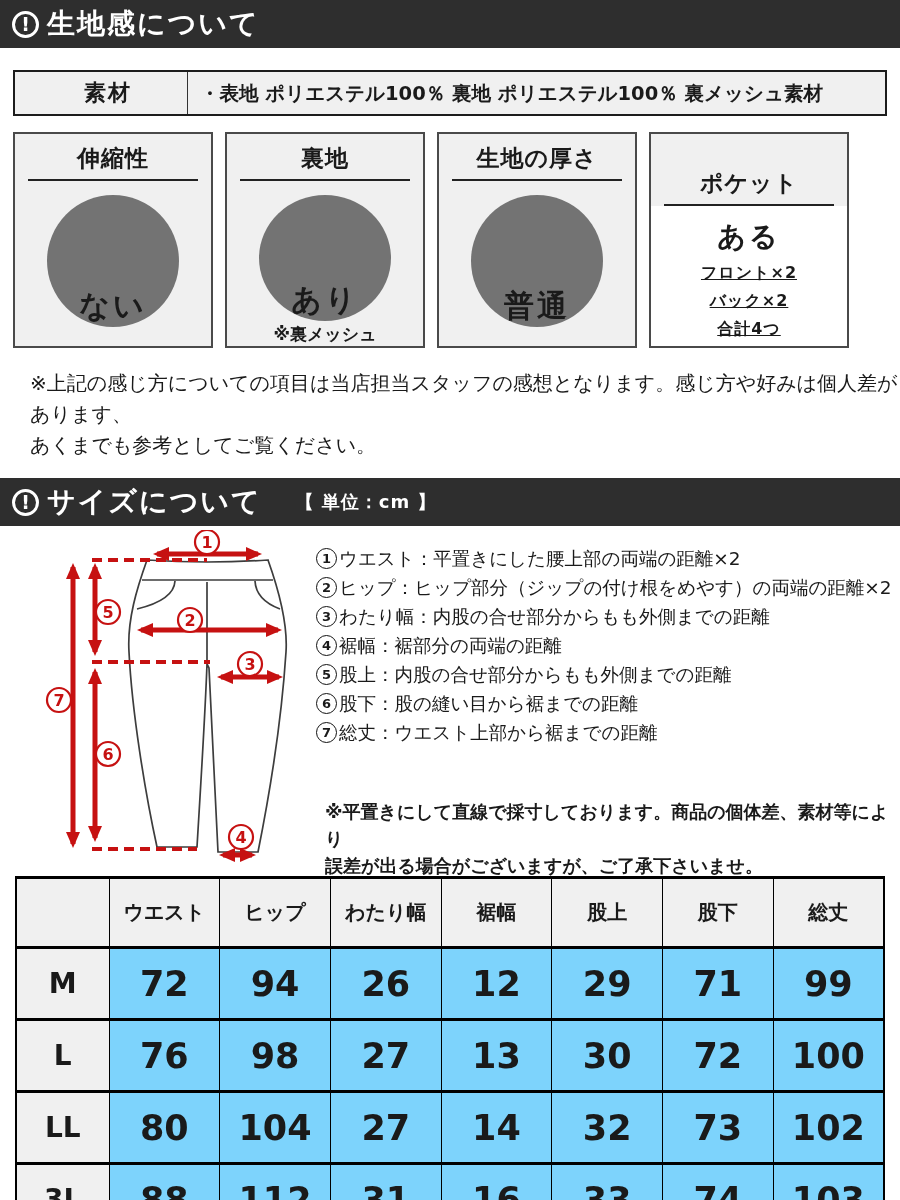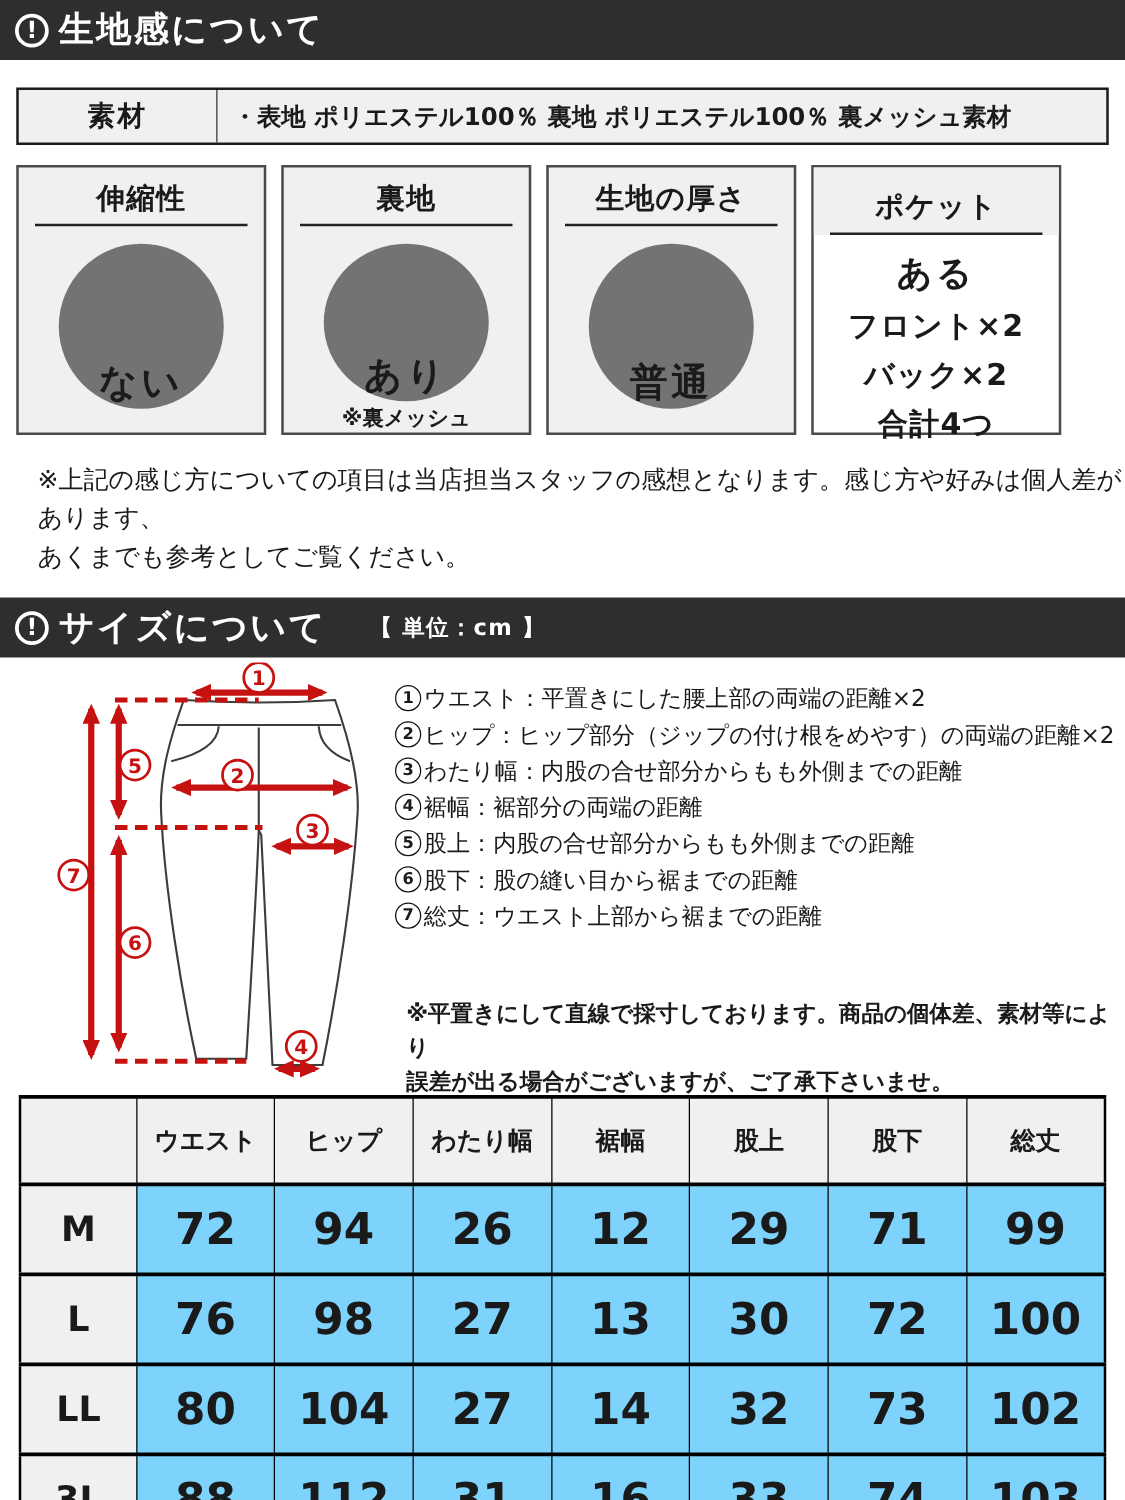--- a/index.html
+++ b/index.html
@@ -10,41 +10,41 @@
   
   .bar { display:flex; align-items:center; height:48px; background:#2e2e2e; color:#fff; padding-left:12px; }
   .bar-icon { display:inline-flex; align-items:center; justify-content:center;
     width:27px; height:27px; border:3px solid #fff; border-radius:50%;
     font-size:19px; font-weight:bold; line-height:1; margin-right:8px; }
   .bar-title { font-size:28px; font-weight:bold; letter-spacing:2px; }
   .bar-unit { font-size:18px; font-weight:bold; margin-left:34px; letter-spacing:1px; }
 
   
   .material-row { display:flex; align-items:stretch; width:874px; margin:22px auto 0 13px;
-    height:46px; background:#f0f0f0; border:2px solid #1c1c1c; }
+    height:46px; background:#f0f0f0; border:2px solid #1c1c1c;padding-left:14px; }
   .material-label { width:158px; display:flex; align-items:center; justify-content:center;
     font-size:22px; font-weight:bold; letter-spacing:2px; }
   .material-value { flex:1; display:flex; align-items:center; border-left:1px solid #333;
     padding-left:12px; font-size:19.5px; font-weight:bold; white-space:nowrap; }
 
   
   .spec-boxes { display:flex; gap:12px; margin:16px 13px 0 13px; }
   .spec-box { width:200px; height:216px; background:#f0f0f0; border:2px solid #4a4a4a;
     display:flex; flex-direction:column; align-items:center; }
   .spec-title { margin-top:9px; font-size:23px; font-weight:bold; letter-spacing:1px; text-align:center; }
   .spec-underline { width:170px; border-bottom:2px solid #222; margin-top:5px; }
   .spec-circle { width:132px; height:132px; border-radius:50%; background:#737373;
     display:flex; align-items:flex-end; justify-content:center; margin-top:14px; }
   .spec-value { font-size:30px; font-weight:bold; letter-spacing:3px; }
   .spec-note { font-size:17px; font-weight:bold; margin-top:2px; }
   .spec-box.pocket { background:#fff; }
   .pocket-band { width:100%; background:#f0f0f0; display:flex; flex-direction:column; align-items:center;
-    padding-top:7px; }
+    padding-top:25px; }
   .pocket-value { font-size:28px; font-weight:bold; letter-spacing:3px; margin-top:12px; }
-  .pocket-line { font-size:24px; font-weight:bold; margin-top:7px; letter-spacing:1px; }
+  .pocket-line { font-size:16px; font-weight:bold; margin-top:7px; letter-spacing:1px;text-decoration:underline; }
 
   
   .disclaimer { margin:20px 0 0 30px; font-size:20px; font-weight:normal; line-height:1.55; }
 
   .bar2 { margin-top:17px; }
 
   
   .diagram-wrap { position:relative; height:344px; }
   .pants-svg { position:absolute; left:30px; top:4px; }
   .legend { position:absolute; left:316px; top:20px; }

